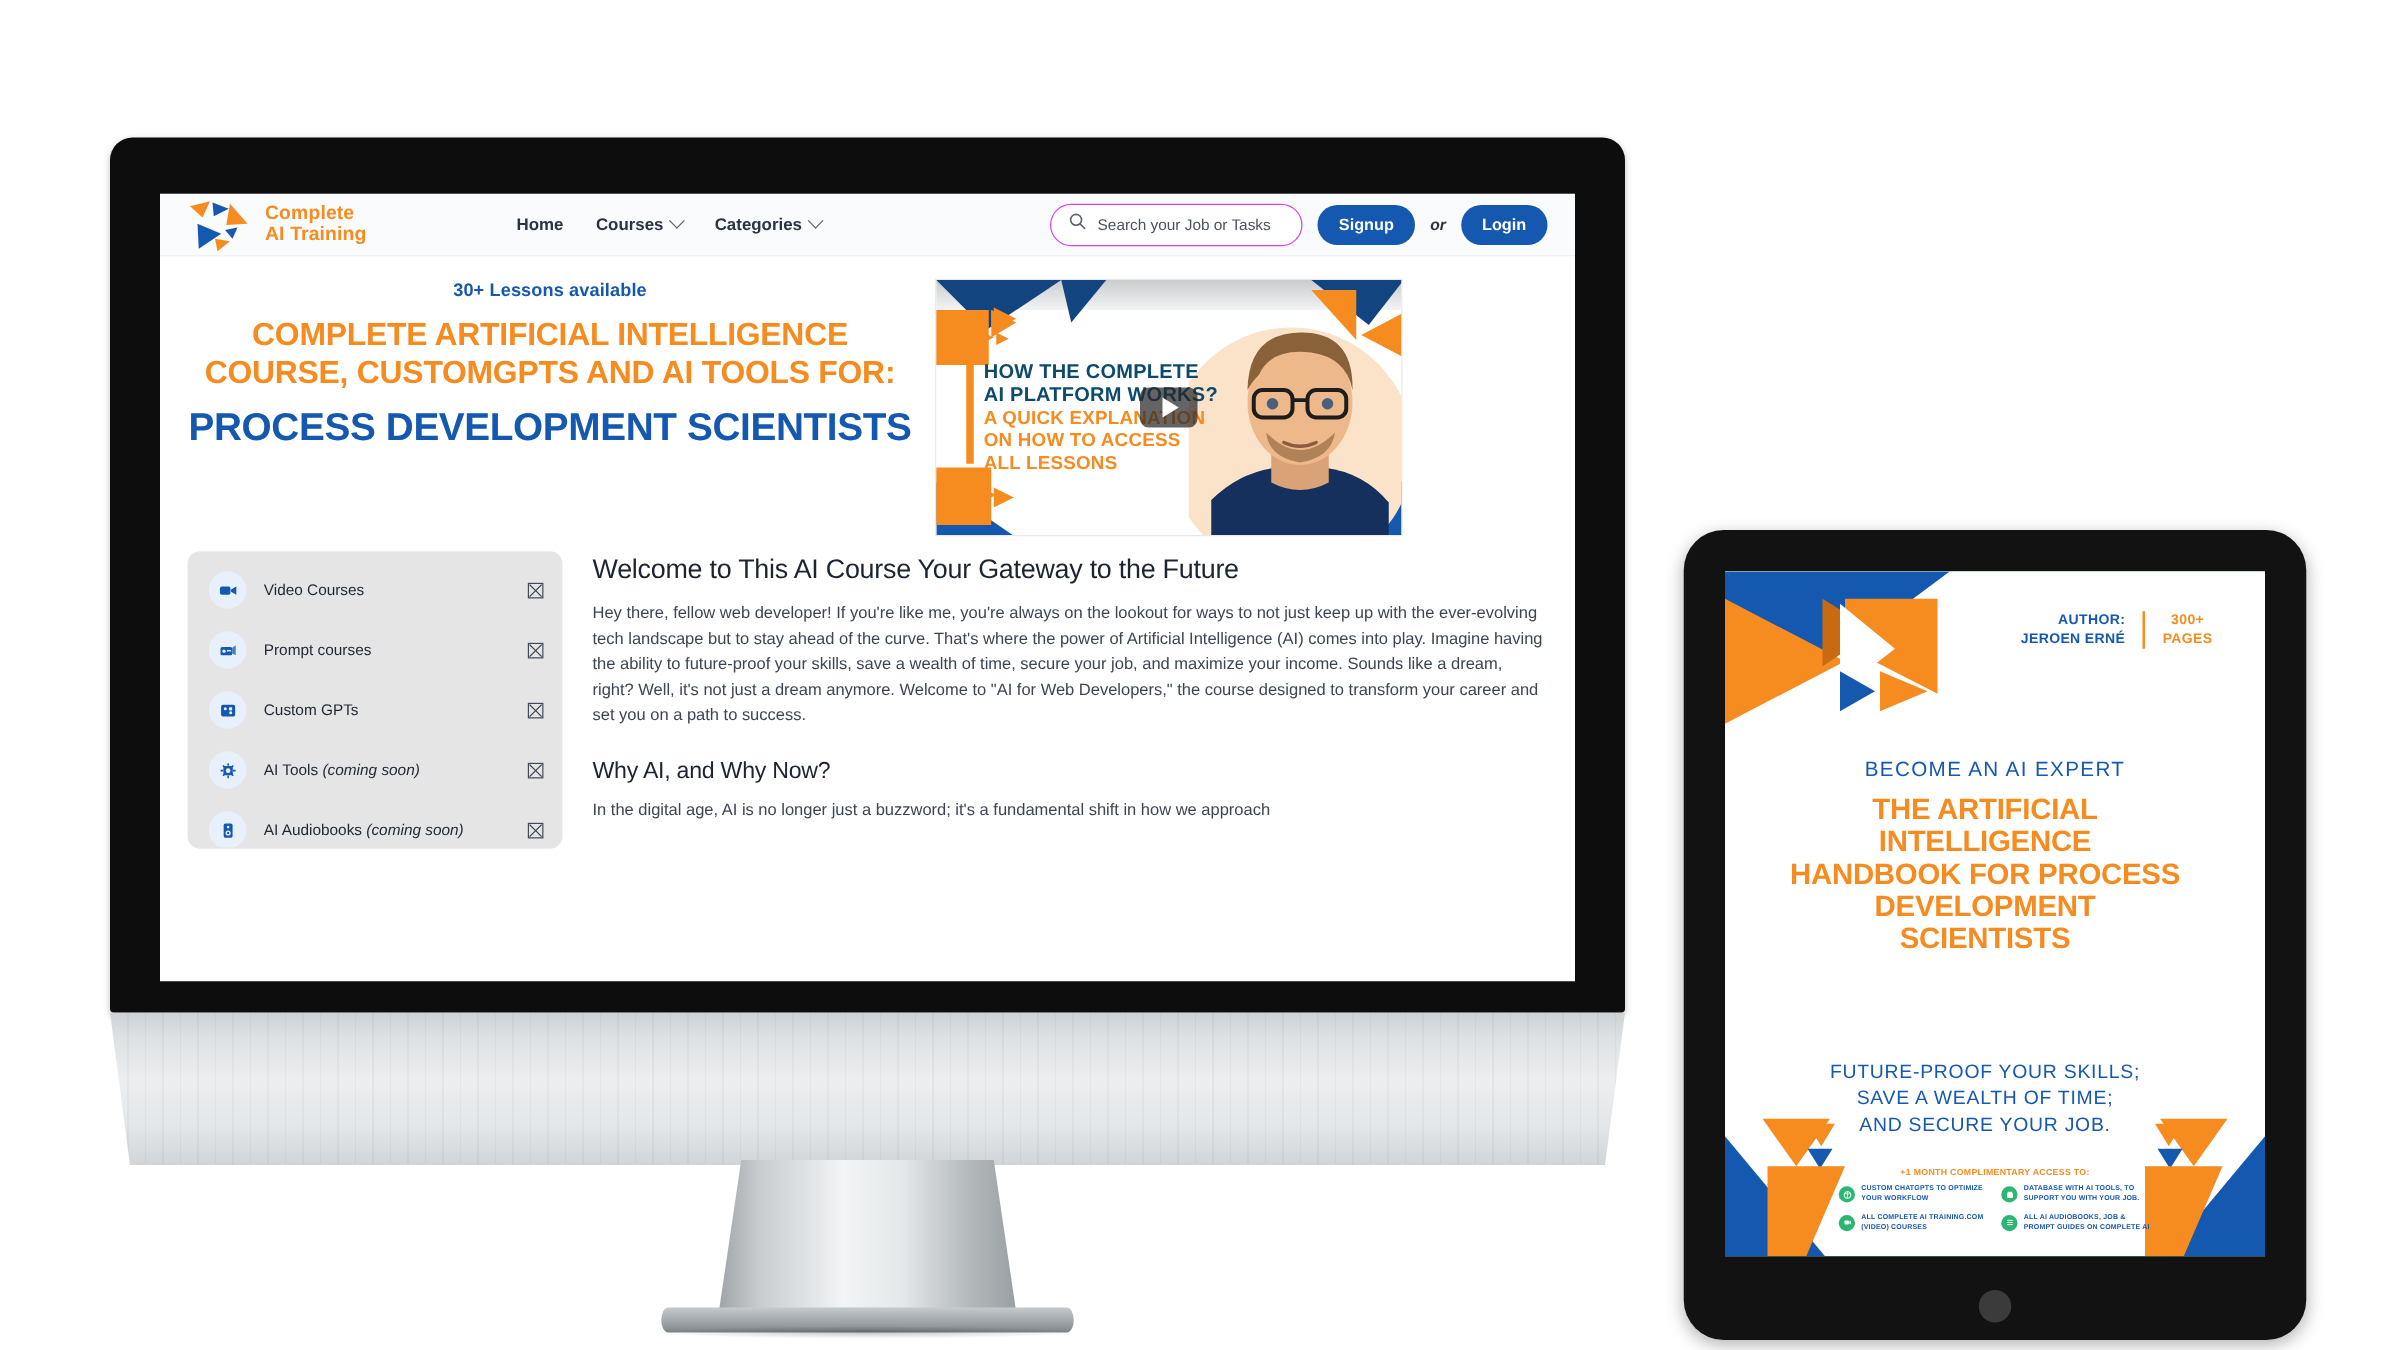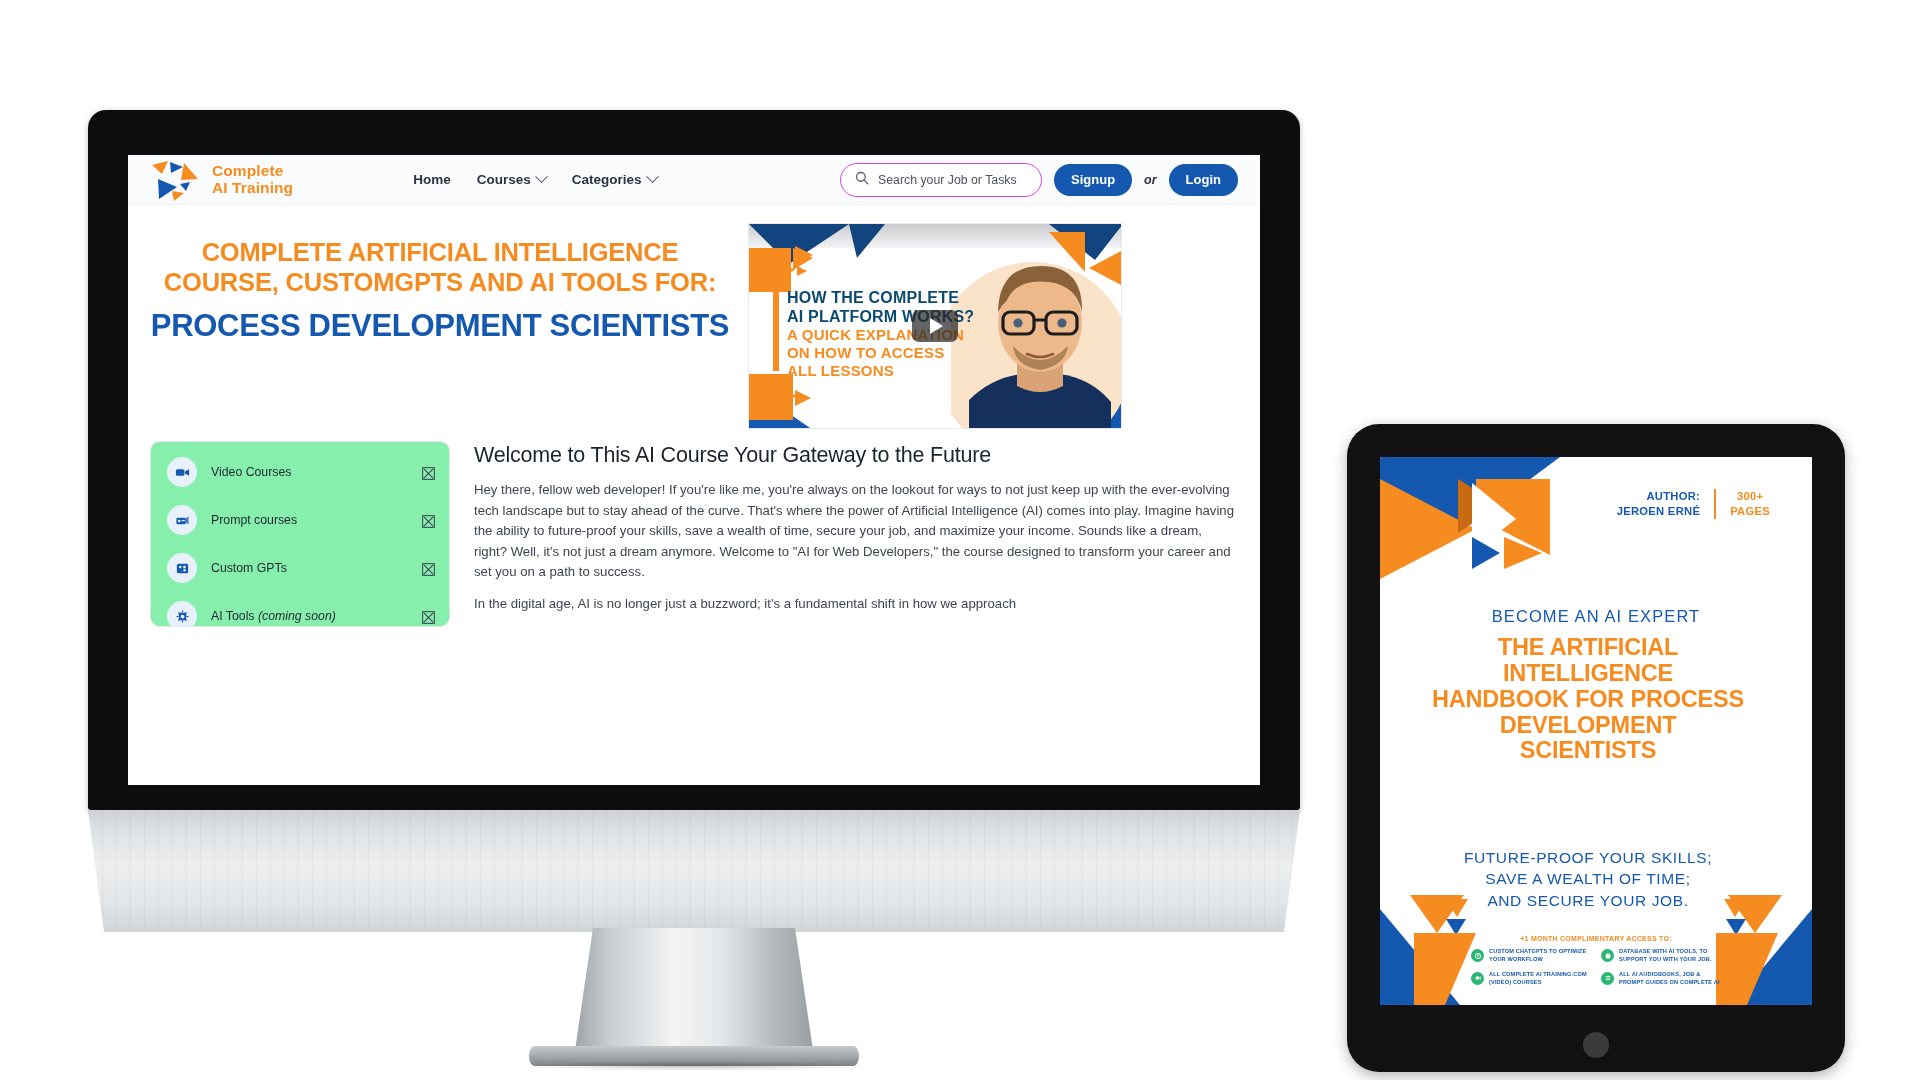--- a/index.html
+++ b/index.html
@@ -117,21 +117,21 @@
     position:absolute; left:50%; top:50%; transform:translate(-50%,-50%);
     width:46px; height:32px; border-radius:7px; background:rgba(40,40,40,.72);
     display:flex; align-items:center; justify-content:center; cursor:pointer;
   }
   .play-tri{ width:0;height:0;border-left:13px solid #fff;border-top:8px solid transparent;border-bottom:8px solid transparent; margin-left:3px;}
 
   
   .body-split{ display:flex; padding:12px 22px 0 22px; gap:24px; }
   .course-list{
     width:300px; flex:none; border:1px solid #e4e6e9; border-radius:10px;
-    padding:6px 0 0 0; background:#86efac; height:186px; overflow:hidden;
+    padding:6px 0 0 0; background:#e5e5e5; height:238px; overflow:hidden;
   }
   .clitem{ display:flex; align-items:center; gap:14px; padding:9px 14px 9px 16px; cursor:pointer; }
   .clicon{
     width:30px;height:30px;border-radius:50%;background:#e8f0fc;flex:none;
     display:flex;align-items:center;justify-content:center;
   }
   .cllabel{ font-size:12.3px; color:#1f2733; flex:1; }
   .cllabel i{ font-style:italic; }
   .clx{ width:13px;height:13px;flex:none; }
 
@@ -237,20 +237,21 @@
             <input type="text" placeholder="Search your Job or Tasks" style="">
           </div>
           <button class="btn-pill">Signup</button>
           <span class="or-text">or</span>
           <button class="btn-pill">Login</button>
         </div>
       </div>
 
       <div class="hero">
         <div class="hero-left">
+          <div class="lessons-badge">30+ Lessons available</div>
           <div class="hero-h1">COMPLETE ARTIFICIAL INTELLIGENCE COURSE, CUSTOMGPTS AND AI TOOLS FOR:</div>
           <div class="hero-h2">PROCESS DEVELOPMENT SCIENTISTS</div>
         </div>
 
         <div class="video-card">
           <div class="vid-top-bar"></div>
 
           <svg width="374" height="206" style="position:absolute;left:0;top:0;">
             <polygon points="0,0 100,0 40,40" fill="#12457F"></polygon>
             <polygon points="100,0 136,0 108,34" fill="#12457F"></polygon>
@@ -414,20 +415,21 @@
           <div class="clitem">
             
             
             
           </div>
         </div>
 
         <div class="article">
           <h2 class="art-h2">Welcome to This AI Course Your Gateway to the Future</h2>
           <p class="art-p">Hey there, fellow web developer! If you're like me, you're always on the lookout for ways to not just keep up with the ever-evolving tech landscape but to stay ahead of the curve. That's where the power of Artificial Intelligence (AI) comes into play. Imagine having the ability to future-proof your skills, save a wealth of time, secure your job, and maximize your income. Sounds like a dream, right? Well, it's not just a dream anymore. Welcome to "AI for Web Developers," the course designed to transform your career and set you on a path to success.</p>
+          <h3 class="art-h3">Why AI, and Why Now?</h3>
           <p class="art-p2">In the digital age, AI is no longer just a buzzword; it's a fundamental shift in how we approach</p>
         </div>
       </div>
 
     </div>
 
     <div class="imac-chin"></div>
     <div class="imac-neck"></div>
     <div class="imac-base"></div>
     <div class="imac-base-shadow"></div>

